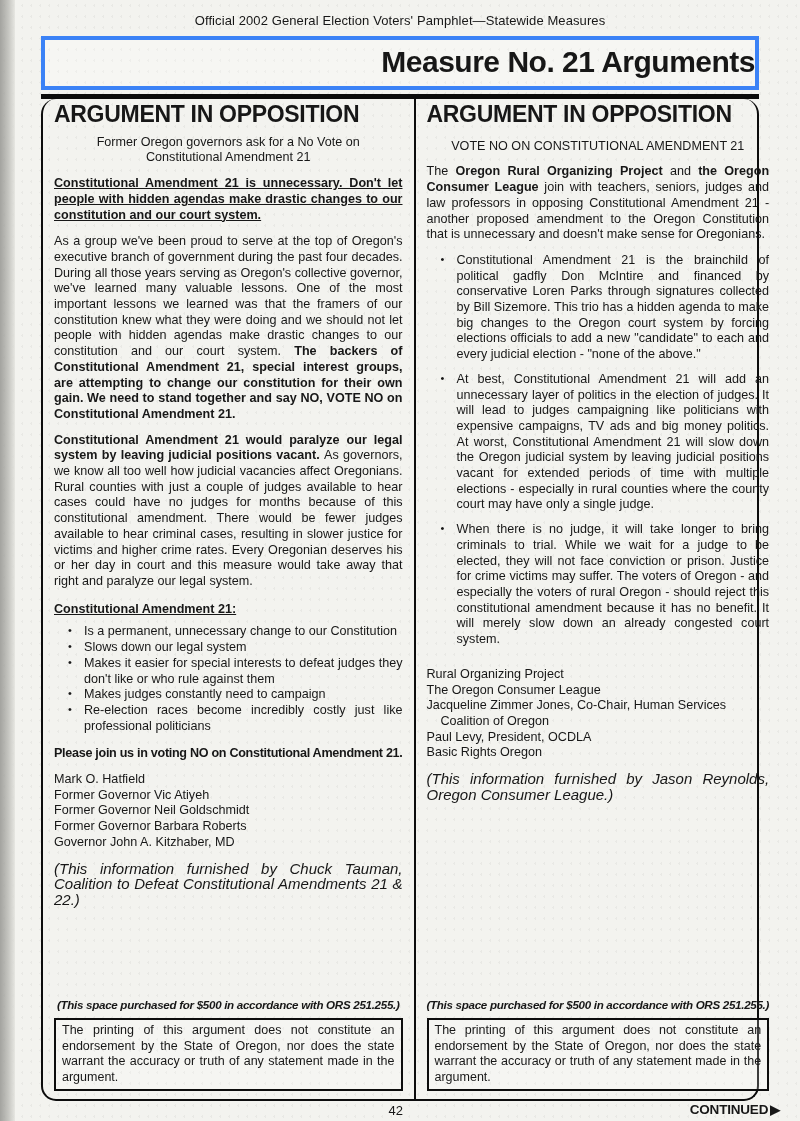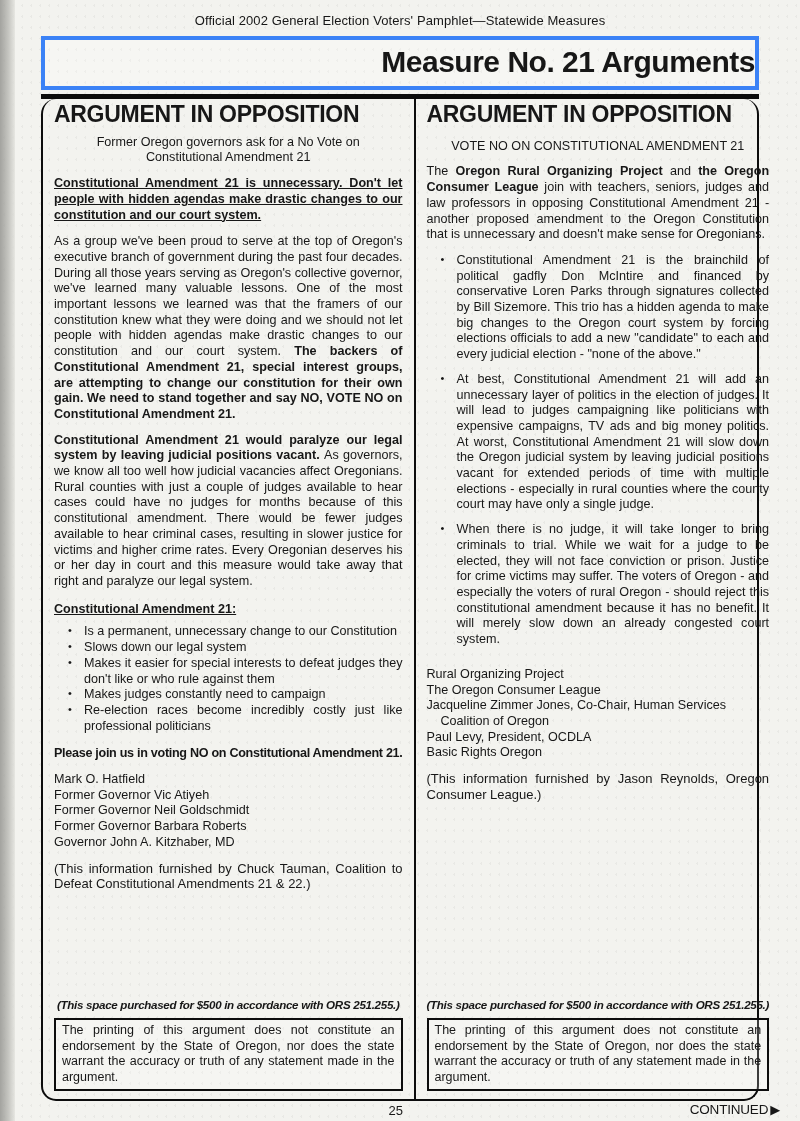--- a/index.html
+++ b/index.html
@@ -46,33 +46,33 @@
   p.body { text-align:justify; margin-bottom:10px; }
   .lead { font-weight:bold; text-decoration:underline; text-align:justify; margin-bottom:11px; }
   .list-heading { font-weight:bold; text-decoration:underline; margin:2px 0 7px; }
   ul.bullets { list-style:none; margin:0 0 10px 4px; }
   ul.bullets li { position:relative; padding-left:26px; text-align:justify; }
   ul.bullets.spaced li { margin-bottom:9px; }
   ul.bullets .bullet { position:absolute; left:10px; top:-1px; font-size:11px; }
   .cta { font-weight:bold; letter-spacing:-.3px; white-space:nowrap; margin:2px 0 10px; }
   ul.signers { list-style:none; margin-bottom:10px; }
   ul.signers li { padding-left:14px; text-indent:-14px; }
-  .furnished { text-align:justify; font-size:13px; margin-bottom:8px; }
+  .furnished { font-style:italic; text-align:justify; font-size:15px; margin-bottom:8px; }
   .col-bottom { margin-top:auto; }
   .purchase-note {
     font-weight:bold; font-style:italic; font-size:11.6px; letter-spacing:-.3px;
     text-align:center; white-space:nowrap; margin-bottom:5px;
   }
   .disclaimer-box {
     border:2px solid #0c0c0c; padding:3px 6px 4px; text-align:justify;
     font-size:12.5px; line-height:15.5px; background:rgba(255,255,255,.2);
   }
   .footer { width:760px; margin:1px auto 0; position:relative; height:17px; font-size:13px; }
   .page-number { position:absolute; left:48.5%; top:1px; }
-  .continued { position:absolute; right:0; top:0; font-weight:normal; font-size:13.5px; letter-spacing:-.2px;margin-left:28px; }
+  .continued { position:absolute; right:0; top:0; font-weight:bold; font-size:13.5px; letter-spacing:-.2px;margin-left:28px; }
   .continued .arrow { font-size:13px; position:relative; top:0px; margin-left:2px; }
 </style>
 </head>
 <body>
 
 <div class="scan-edge"></div>
 
 <div class="running-header">Official 2002 General Election Voters' Pamphlet—Statewide Measures</div>
 
 <div class="title-box">
@@ -137,15 +137,15 @@
       <div class="purchase-note">(This space purchased for $500 in accordance with ORS 251.255.)</div>
       <div class="disclaimer-box">
         <span>The printing of this argument does not constitute an endorsement by the State of Oregon, nor does the state warrant the accuracy or truth of any statement made in the argument.</span>
       </div>
     </div>
   </div>
 
 </div>
 
 <div class="footer">
-  <span class="page-number">25</span>
+  <span class="page-number">42</span>
   <span class="continued"><span>CONTINUED</span><span class="arrow">▶</span></span>
 </div>
 
 </body></html>

